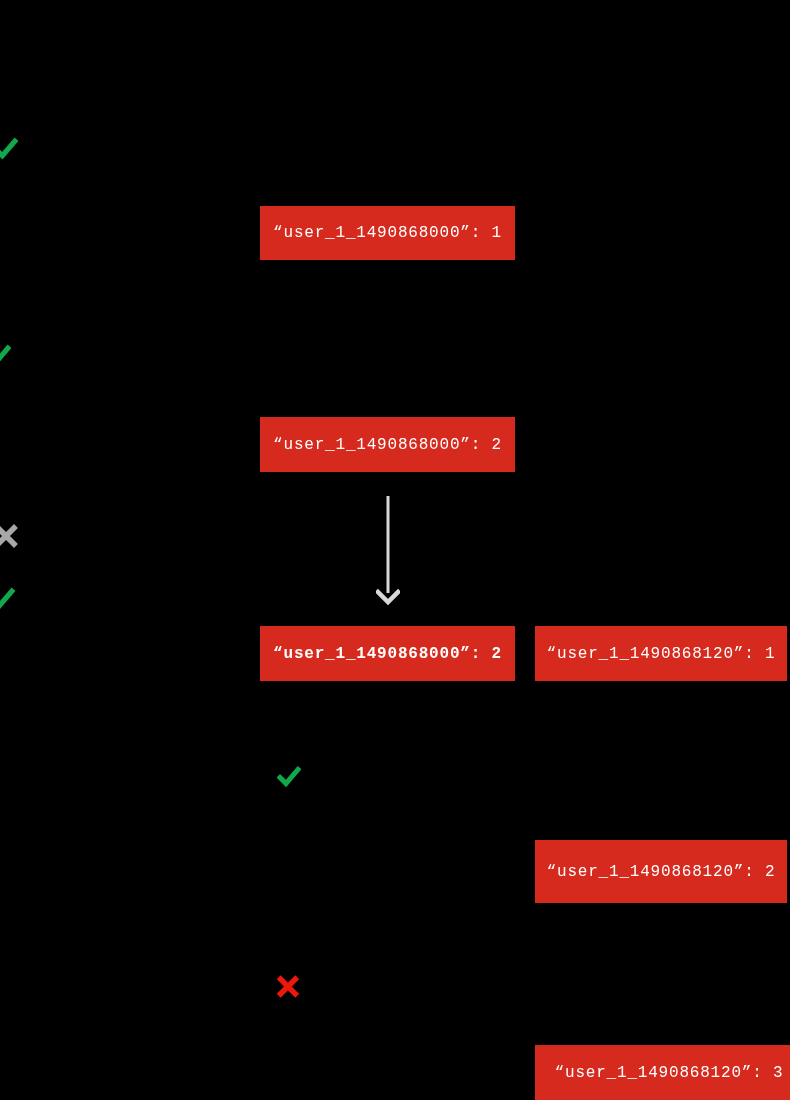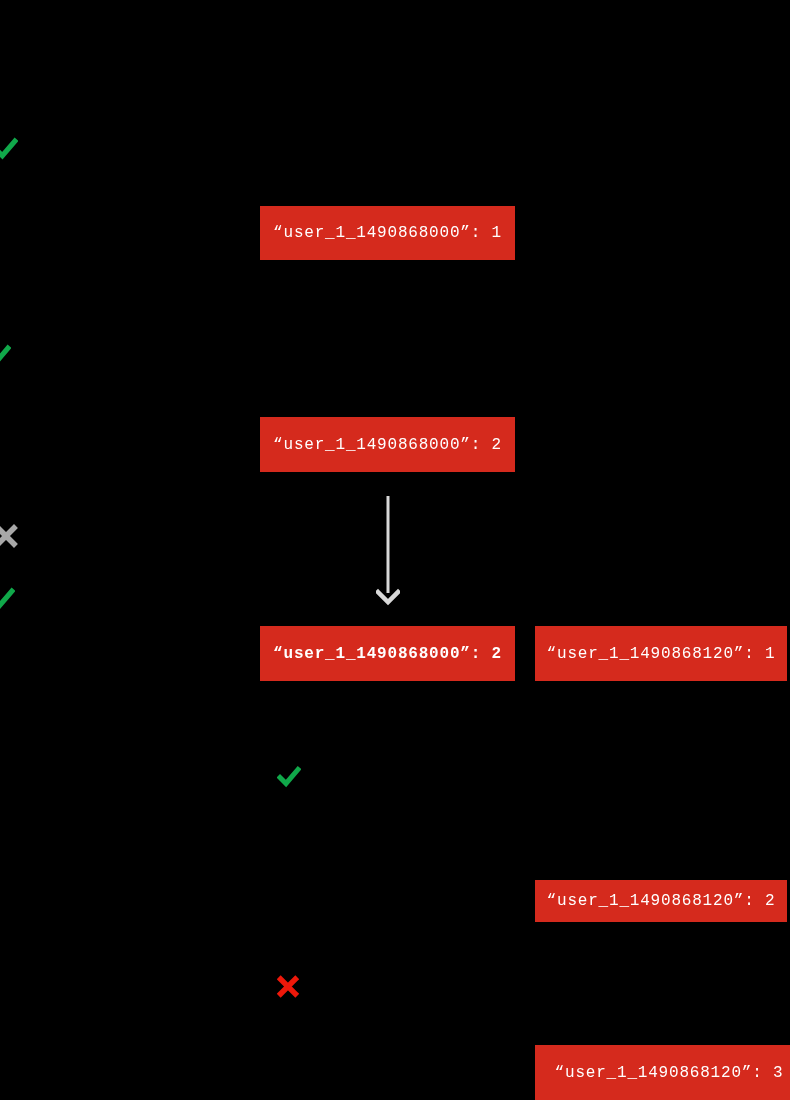--- a/index.html
+++ b/index.html
@@ -88,21 +88,21 @@
   <div class="rbox" style="left:535px; top:626px; width:252px; height:55px;">
     <span class="label">“user_1_1490868120”: 1</span>
   </div>
 
   <span class="mark" style="left:277px; top:764px;">
     <svg width="24" height="25" viewBox="0 0 24 24" fill="none">
       <path d="M3 13 L9 19 L21 5" stroke-width="5" stroke-linecap="square" stroke-linejoin="miter" stroke="#10A84A"></path>
     </svg>
   </span>
 
-  <div class="rbox" style="left:535px; top:880px; width:252px; height:42px;">
+  <div class="rbox" style="left:535px; top:840px; width:252px; height:63px;">
     <span class="label">“user_1_1490868120”: 2</span>
   </div>
 
   <span class="mark" style="left:277px; top:975px;">
     <svg width="22" height="23" viewBox="0 0 24 24" fill="none">
       <path d="M4 4 L20 20 M20 4 L4 20" stroke-width="6" stroke-linecap="square" stroke="#EE180A"></path>
     </svg>
   </span>
 
   <div class="rbox" style="left:535px; top:1045px; width:252px; height:55px;padding-left:8px;">

